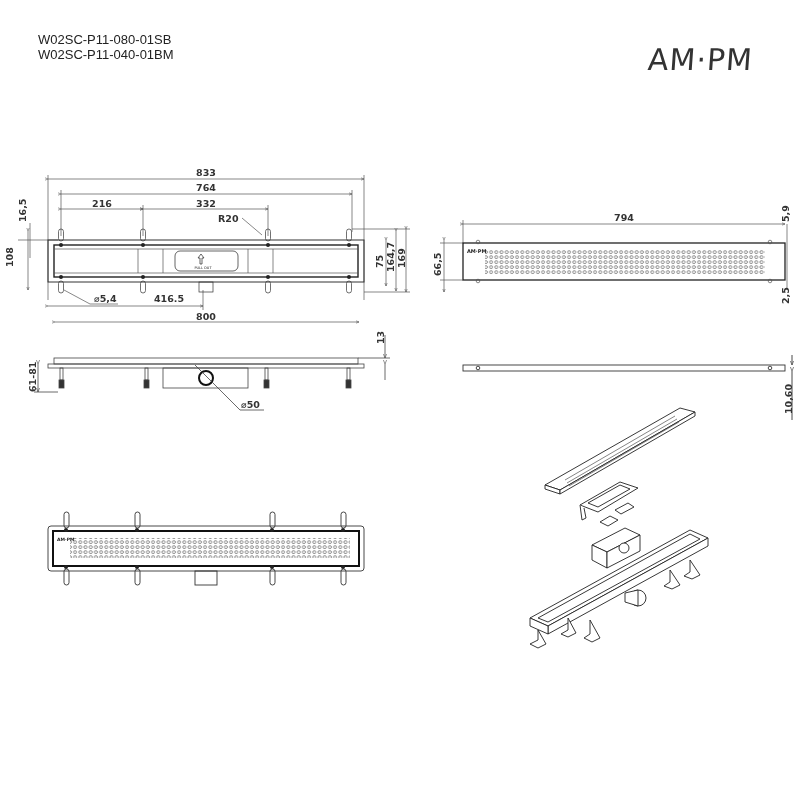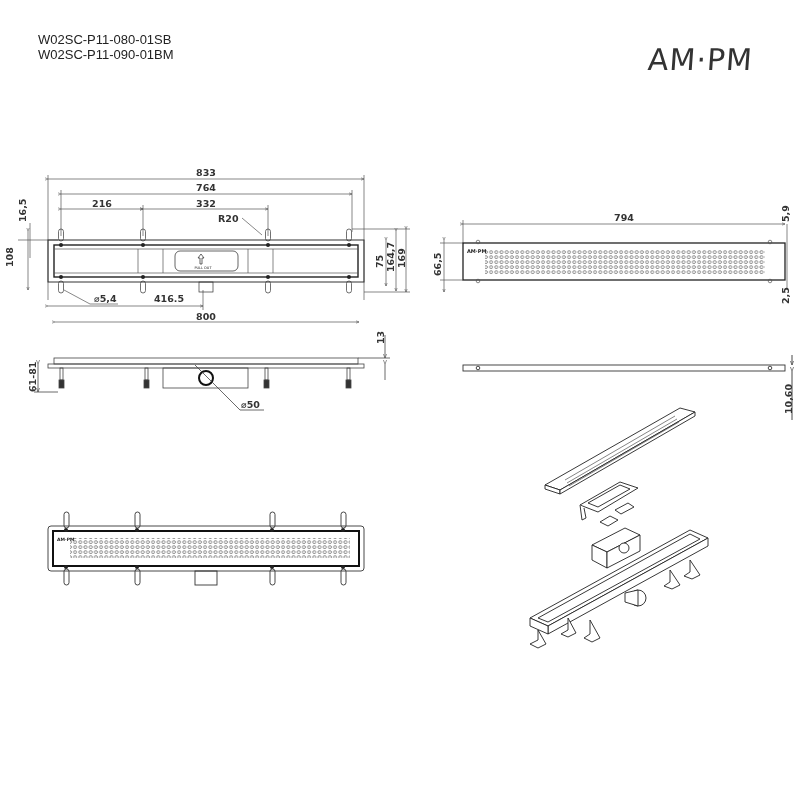--- a/index.html
+++ b/index.html
@@ -7,21 +7,21 @@
   .codes{position:absolute;left:38px;top:32px;font-size:13px;line-height:15px;color:#222;}
   .logo{position:absolute;left:648px;top:42px;font-family:"DejaVu Sans",sans-serif;font-size:30px;letter-spacing:1px;color:#333;transform:skewX(-4deg);}
   svg{position:absolute;left:0;top:0;}
   .dim{font-family:"DejaVu Sans",sans-serif;font-size:9.5px;font-weight:bold;fill:#333;}
 </style>
 </head>
 <body>
 
 <div class="codes">
   <div>W02SC-P11-080-01SB</div>
-  <div>W02SC-P11-090-01BM</div>
+  <div>W02SC-P11-040-01BM</div>
 </div>
 <div class="logo">AM·PM</div>
 
 <svg width="800" height="800" viewBox="0 0 800 800">
   <defs>
     <pattern id="dots" x="0" y="0" width="5.2" height="5" patternUnits="userSpaceOnUse">
       <rect x="0.8" y="0.8" width="3" height="2.6" rx="1" fill="none" stroke="#444" stroke-width="0.6"></rect>
     </pattern>
     <marker id="arr" markerWidth="6" markerHeight="6" refX="5" refY="3" orient="auto">
       <path d="M0,1 L5,3 L0,5" fill="none" stroke="#555" stroke-width="0.8"></path>

